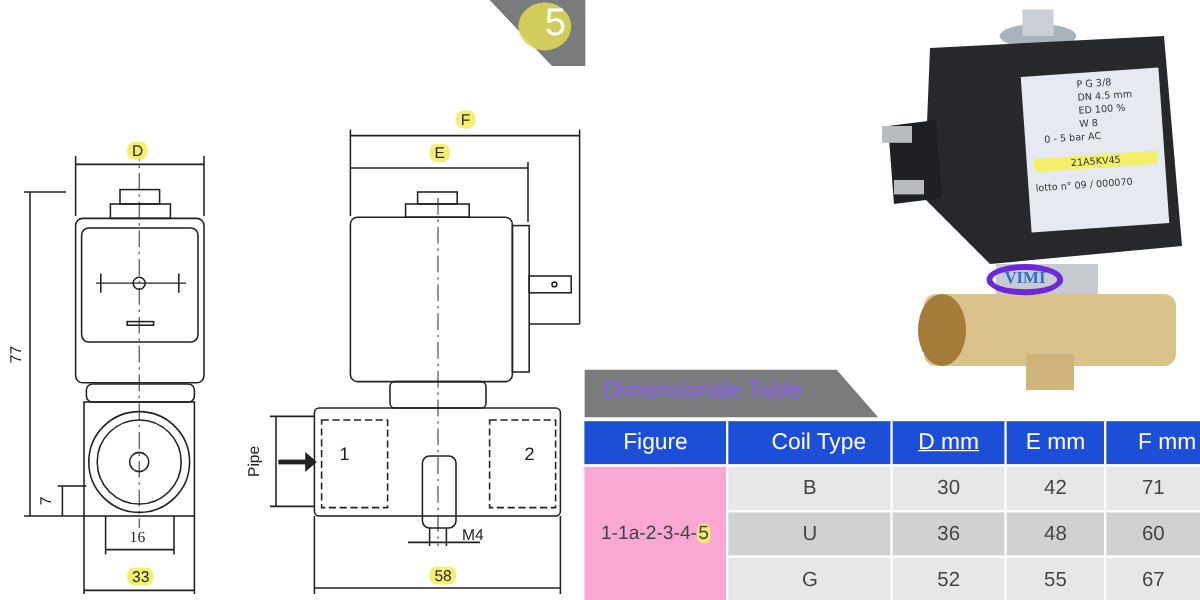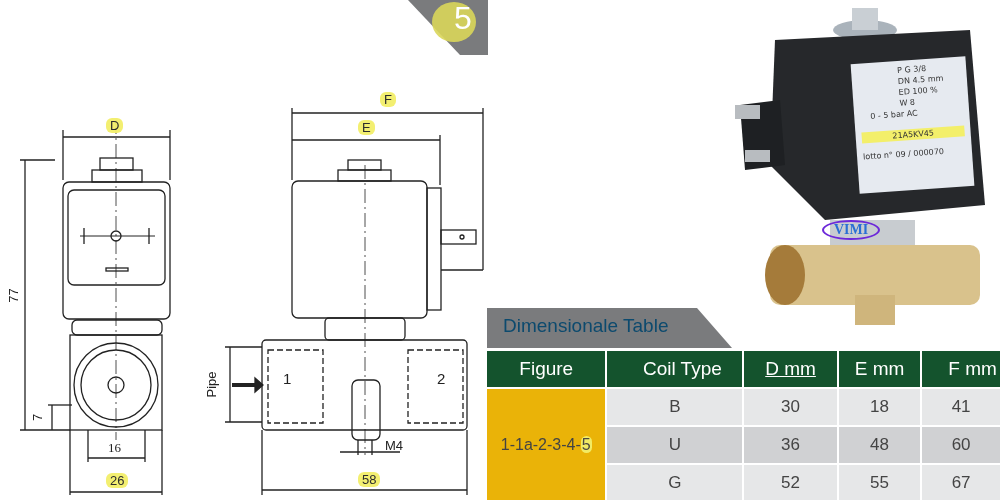--- a/index.html
+++ b/index.html
@@ -4,26 +4,26 @@
 <style>
   html,body{margin:0;padding:0;background:#fff;}
   body{width:1000px;height:500px;position:relative;overflow:hidden;font-family:"DejaVu Sans","Liberation Sans",sans-serif;}
   .abs{position:absolute;}
   .hl{background:#f3ef6a;border-radius:6px;padding:0 4px;opacity:.95}
   .dimlabel{font-size:13px;color:#222;font-family:"Liberation Sans",sans-serif;}
   
   .badge{left:408px;top:0;width:80px;height:55px;}
   
   .tbl-title{left:487px;top:308px;width:245px;height:40px;}
-  .tbl-title-text{position:absolute;left:16px;top:7px;color:#0c4a6e;font-size:19px;font-family:"Liberation Sans",sans-serif;}
+  .tbl-title-text{position:absolute;left:16px;top:7px;color:#8b5cf6;font-size:19px;font-family:"Liberation Sans",sans-serif;}
   table.dim{position:absolute;left:487px;top:351px;border-collapse:separate;border-spacing:0;font-family:"Liberation Sans",sans-serif;}
-  table.dim th{background:#14532d;color:#fff;font-weight:normal;font-size:19px;height:36px;border-right:2px solid #fff;padding:0;}
+  table.dim th{background:#1d4ed8;color:#fff;font-weight:normal;font-size:19px;height:36px;border-right:2px solid #fff;padding:0;}
   table.dim td{font-size:17px;color:#444;text-align:center;height:36px;border-right:2px solid #fff;border-top:2px solid #fff;padding:0;background:#e6e7e8;}
   table.dim tr.alt td.c{background:#d0d1d3;}
-  table.dim td.fig{background:#eab308;font-size:16px;}
+  table.dim td.fig{background:#f9a8d4;font-size:16px;}
 </style>
 </head>
 <body>
 
 <div class="abs badge">
   <svg width="80" height="55" viewBox="0 0 80 55">
     <polygon points="0,0 80,0 80,55 52,55" fill="#7a7b7d"></polygon>
     <ellipse cx="46" cy="22" rx="22" ry="20" fill="#d9d65a" opacity=".9"></ellipse>
   </svg>
   <span class="abs" style="left:46px;top:0px;color:#fff;font-size:32px;font-family:'Liberation Sans',sans-serif;">5</span>
@@ -66,21 +66,21 @@
       <line x1="88" y1="358" x2="145" y2="358"></line>
 
     <line x1="70" y1="330" x2="70" y2="395"></line>
       <line x1="162" y1="330" x2="162" y2="395"></line>
       <line x1="70" y1="392" x2="162" y2="392"></line>
   </svg>
   <span class="abs dimlabel hl" style="left:106px;top:18px;">D</span>
   <span class="abs dimlabel" style="left:6px;top:188px;transform:rotate(-90deg);">77</span>
   <span class="abs dimlabel" style="left:34px;top:310px;transform:rotate(-90deg);">7</span>
   <span class="abs dimlabel" style="left:108px;top:340px;font-family:Liberation Serif, serif;">16</span>
-  <span class="abs dimlabel hl" style="left:106px;top:373px;">26</span>
+  <span class="abs dimlabel hl" style="left:106px;top:373px;">33</span>
 </div>
 
 <div class="abs" style="left:200px;top:80px;width:290px;height:420px;">
   <svg width="290" height="420" viewBox="0 0 290 420" fill="none" stroke="#222" stroke-width="1.3">
 
     <line x1="92" y1="33" x2="283" y2="33"></line>
       <line x1="92" y1="28" x2="92" y2="100"></line>
       <line x1="283" y1="28" x2="283" y2="190"></line>
 
     <line x1="92" y1="60" x2="240" y2="60"></line>
@@ -142,21 +142,21 @@
   </svg>
   <div class="abs" style="left:125px;top:55px;width:115px;height:130px;background:#e6eaf0;transform:rotate(-4deg);font-size:8px;color:#333;padding:4px 6px;box-sizing:border-box;line-height:11px;">
     <div style="padding-left:40px;">P  G 3/8</div>
     <div style="padding-left:40px;">DN  4.5  mm</div>
     <div style="padding-left:40px;">ED 100 %</div>
     <div style="padding-left:40px;">W  8</div>
     <div style="padding-left:10px;">0 - 5 bar AC</div>
     <div style="margin-top:10px;text-align:center;background:#f3ef6a;">21A5KV45</div>
     <div style="margin-top:8px;">lotto n° 09 / 000070</div>
   </div>
-  <span class="abs" style="left:92px;top:215px;border:2px solid #6d28d9;border-radius:50%;padding:0 10px;color:#2a6fd4;font-weight:bold;font-size:14px;font-family:'Liberation Serif',serif;">VIMI</span>
+  <span class="abs" style="left:92px;top:215px;border:5px solid #6d28d9;border-radius:50%;padding:0 10px;color:#2a6fd4;font-weight:bold;font-size:14px;font-family:'Liberation Serif',serif;">VIMI</span>
 </div>
 
 <div class="abs tbl-title">
   <svg width="245" height="40" viewBox="0 0 245 40">
       <polygon points="0,0 210,0 245,40 0,40" fill="#7a7b7d"></polygon>
     </svg>
   <span class="tbl-title-text">Dimensionale Table</span>
 </div>
 
 <table class="dim">
@@ -167,22 +167,22 @@
       <th style="width:96px;text-decoration:underline;">D mm</th>
       <th style="width:84px;">E mm</th>
       <th style="width:56px;border-right:none;padding-left:23px;">F mm</th>
     </tr>
   </thead>
   <tbody>
     <tr>
       <td class="fig" rowspan="3"><span>1-1a-2-3-4-</span><span class="hl" style="padding:0 1px;">5</span></td>
       <td class="c">B</td>
       <td class="c">30</td>
-      <td class="c">18</td>
-      <td class="c" style="border-right:none;">41</td>
+      <td class="c">42</td>
+      <td class="c" style="border-right:none;">71</td>
     </tr>
     <tr class="alt">
       <td class="c">U</td>
       <td class="c">36</td>
       <td class="c">48</td>
       <td class="c" style="border-right:none;margin-top:20px;">60</td>
     </tr>
     <tr>
       <td class="c">G</td>
       <td class="c">52</td>

